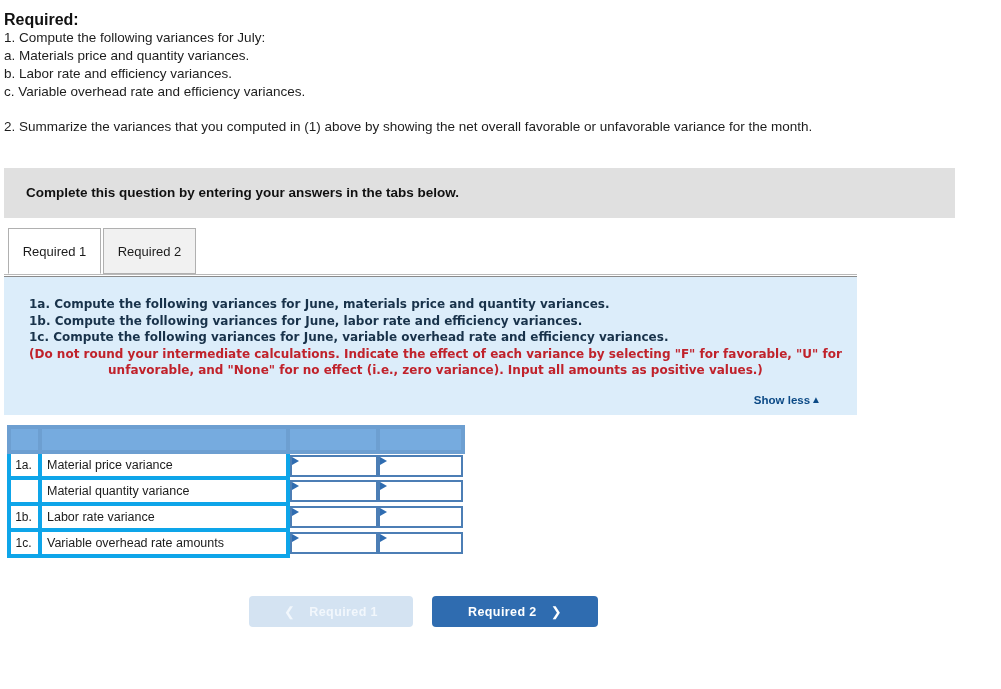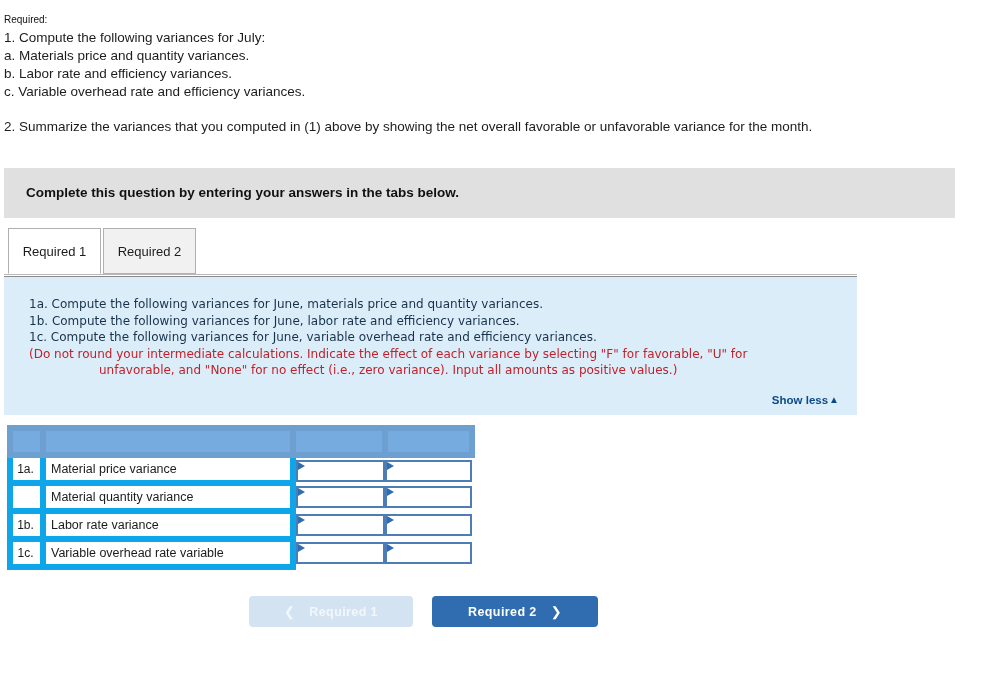--- a/index.html
+++ b/index.html
@@ -18,22 +18,22 @@
   }
 
   
   #required-block {
     position: absolute;
     left: 4px;
     top: 11px;
     width: 960px;
   }
   #required-block .req-title {
-    font-weight: normal;
-    font-size: 10px;
+    font-weight: bold;
+    font-size: 16px;
     line-height: 18px;
     color: #111111;
   }
   #required-block .req-line {
     font-size: 13.5px;
     line-height: 18px;
     color: #1d1d1d;
   }
   #required-block .req-gap {
     height: 17px;
@@ -111,26 +111,27 @@
     border-top: 1px solid #8a8a8a;
     box-sizing: border-box;
   }
   #info-panel .info-lines {
     position: absolute;
     left: 25px;
     top: 19px;
     font-family: "DejaVu Sans", sans-serif;
     font-size: 12px;
     line-height: 16.5px;
+    font-weight: bold;
   }
   #info-panel .info-line { color: #18324a; white-space: pre; }
   #info-panel .info-note { color: #c0222b; white-space: pre; text-align: center; }
   #show-less {
     position: absolute;
-    right: 18px;
+    right: 36px;
     top: 117px;
     font-size: 11.5px;
     font-weight: bold;
     color: #0c4a86;
     cursor: pointer;
     user-select: none;
     white-space: nowrap;
   }
   #show-less .caret {
     display: inline-block;
@@ -144,21 +145,21 @@
     position: absolute;
     left: 7px;
     top: 425px;
     width: 433px;
     border-collapse: collapse;
     table-layout: fixed;
     font-size: 12.5px;
     color: #1b1b1b;
   }
   #answer-table td {
-    border: 6px solid #0ea5e9;
+    border: 4px solid #0ea5e9;
     height: 22px;
     padding: 0;
     vertical-align: middle;
   }
   #answer-table .hdr-cell {
     background: #76abdf;
     border-color: #6d9fd1;
     height: 21px;
   }
   #answer-table .col-idx  { width: 25px;  text-align: center; font-size: 12px; padding-right: 2px; }
@@ -292,21 +293,21 @@
         <div class="cell-input"><span class="flag"></span><span></span></div>
       </td>
       <td class="col-in-b inputcell">
         <div class="cell-input"><span class="flag"></span><span></span></div>
       </td>
     </tr>
 
 
     <tr>
       <td class="col-idx">1c.</td>
-      <td class="col-label">Variable overhead rate variable</td>
+      <td class="col-label">Variable overhead rate amounts</td>
       <td class="col-in-a inputcell">
         <div class="cell-input"><span class="flag"></span><span></span></div>
       </td>
       <td class="col-in-b inputcell">
         <div class="cell-input"><span class="flag"></span><span></span></div>
       </td>
     </tr>
 
   </tbody>
 </table>

